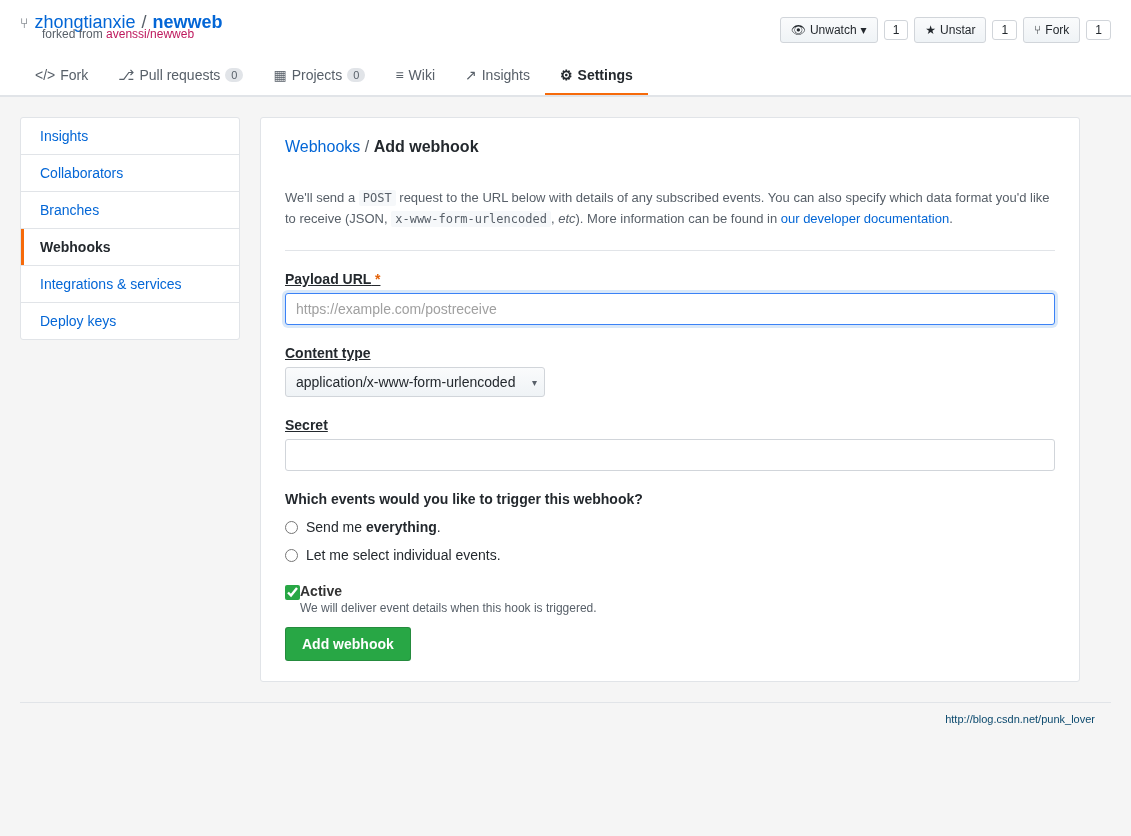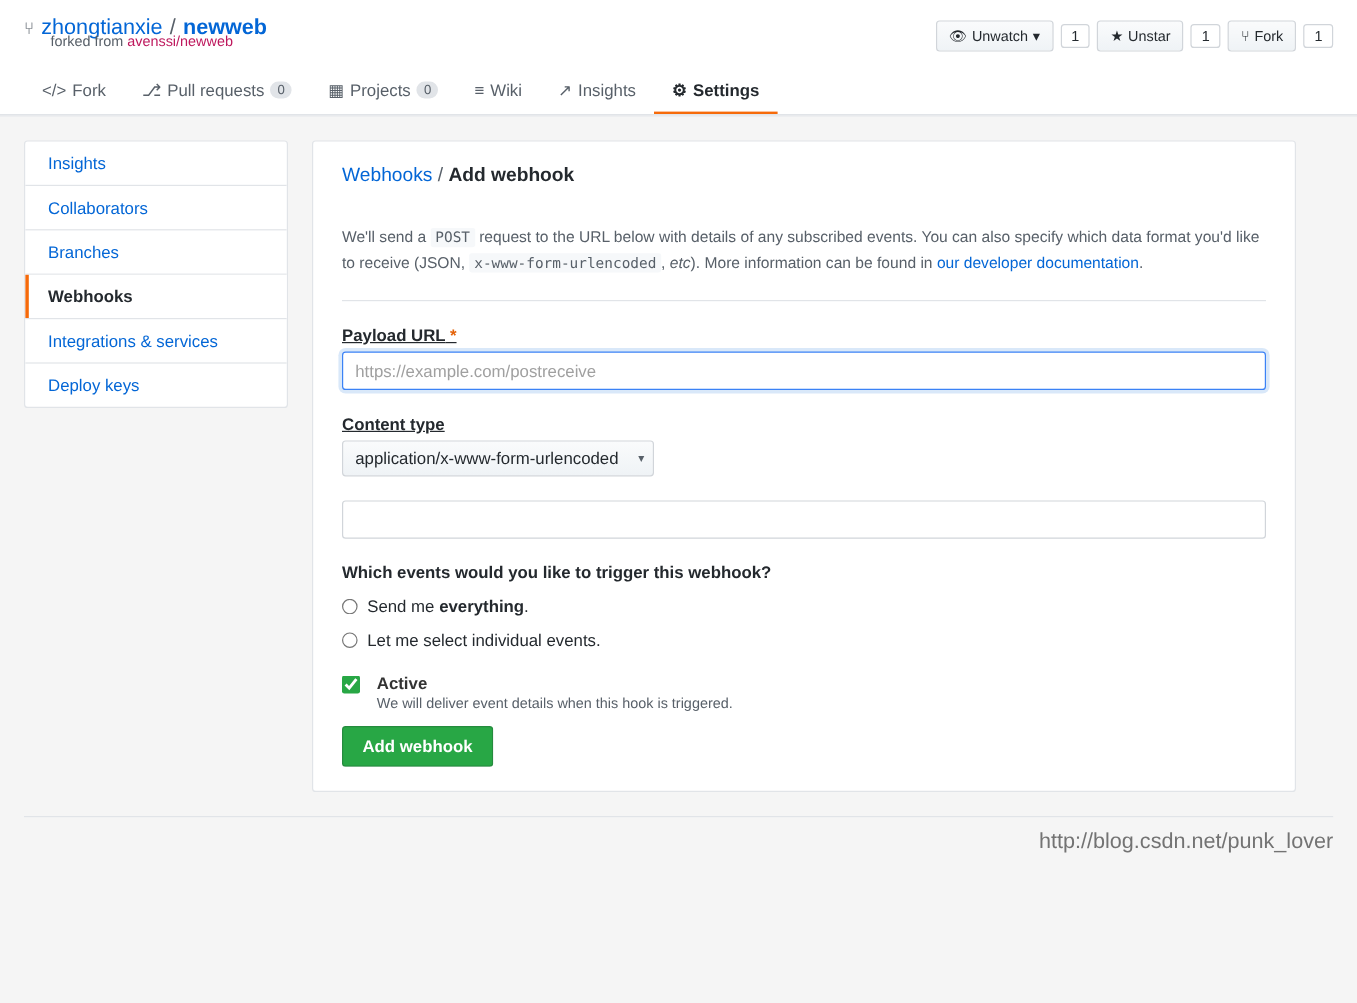--- a/index.html
+++ b/index.html
@@ -266,21 +266,21 @@
     }
     .radio-option input[type="radio"] {
       margin-top: 2px;
       cursor: pointer;
       accent-color: #cb2431;
     }
 
     .checkbox-section {
       display: flex;
       align-items: flex-start;
-      gap: 14px;
+      gap: 0;
       margin-bottom: 12px;
     }
     .checkbox-section input[type="checkbox"] {
       margin-top: 2px;
       accent-color: #28a745;
       width: 15px;
       height: 15px;
     }
     .checkbox-label {
       font-size: 14px;
@@ -298,23 +298,23 @@
       border: 1px solid rgba(27,31,35,.2);
       border-radius: 3px;
       padding: 8px 16px;
       font-size: 14px;
       font-weight: 600;
       cursor: pointer;
     }
 
     .footer-note {
       text-align: right;
-      color: #737373;
-      font-size: 18px;
-      padding: 10px 20px;
+      color: #0c4a6e;
+      font-size: 11px;
+      padding: 10px 36px;
     }
 
     .divider-line {
       border: none;
       border-top: 1px solid #e1e4e8;
       margin: 0 20px;
     }
 
     .header-wrap {
       background: #fff;
@@ -432,20 +432,21 @@
       <div class="form-select-wrapper">
         <select class="form-select">
           <option value="application/x-www-form-urlencoded">application/x-www-form-urlencoded</option>
           <option value="application/json">application/json</option>
         </select>
         <span class="select-arrow">▾</span>
       </div>
     </div>
 
     <div class="form-section">
+      <label class="form-label">Secret</label>
       <input type="text" class="form-input-plain" placeholder="" style="">
     </div>
 
     <div class="form-section">
       <div class="events-label">Which events would you like to trigger this webhook?</div>
 
 
       <label class="radio-option">
         <input type="radio" name="events" style="">
         <span>Send me <strong>everything</strong>.</span>

